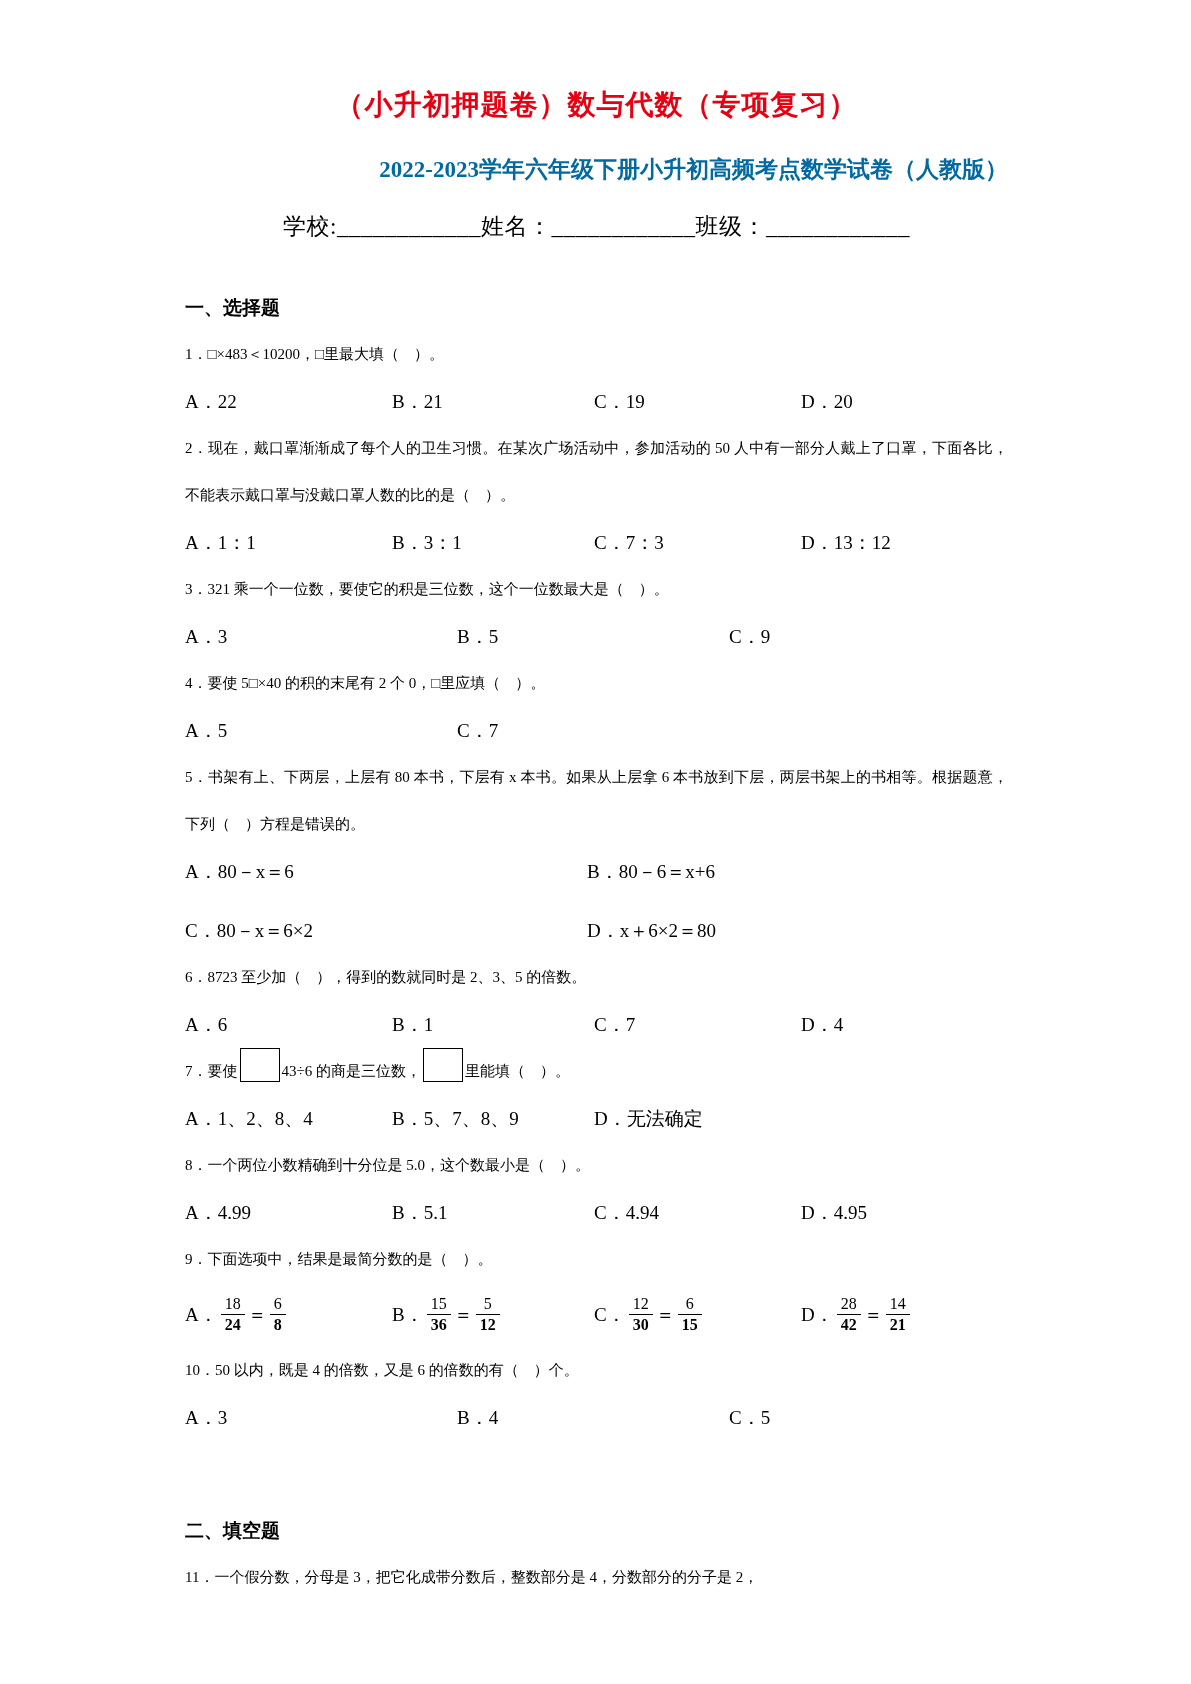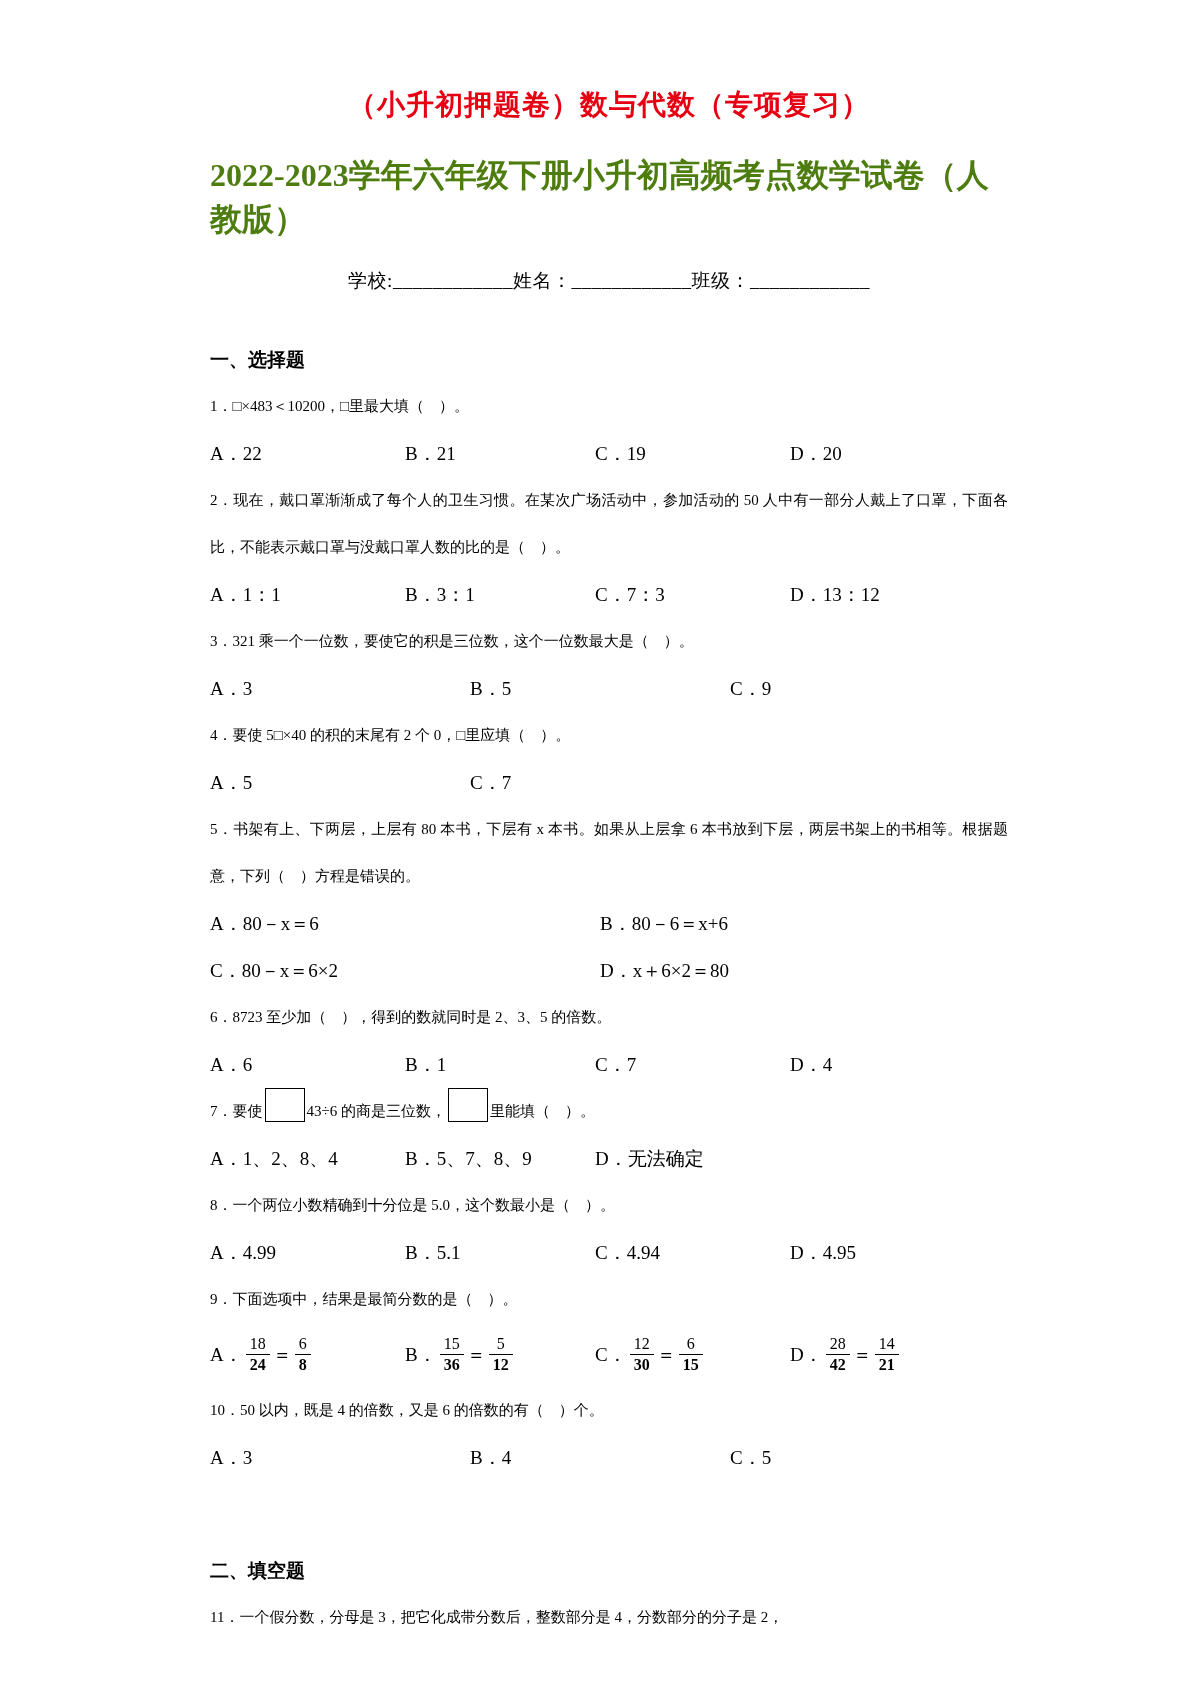--- a/index.html
+++ b/index.html
@@ -6,43 +6,42 @@
   html, body { background: #888; }
   body { font-family: "Liberation Serif", "DejaVu Serif", serif; }
   .page {
     position: relative;
     width: 1191px;
     height: 1684px;
     margin: 0 auto;
     background: #ffffff;
     color: #000000;
     overflow: hidden;
-    padding-left: 25px;
   }
   .content {
     padding: 86px 183px 0 185px;
   }
   .title1 {
     text-align: center;
     color: #e60012;
     font-size: 28px;
     font-weight: bold;
     letter-spacing: 1px;
     margin-bottom: 30px;
   }
   .title2 {
-    text-align: left;
-    color: #4d7c0f;
-    font-size: 32px;
+    text-align: right;
+    color: #0369a1;
+    font-size: 23px;
     font-weight: bold;
     margin-bottom: 26px;
   }
   .school-line {
     text-align: center;
-    font-size: 19px;
+    font-size: 23px;
     margin-bottom: 36px;
     letter-spacing: 0.5px;
   }
   .section-heading {
     font-size: 19px;
     font-weight: bold;
     line-height: 47px;
     margin-top: 42px;
   }
   .section-heading.second {
@@ -50,20 +49,21 @@
   }
   .stem {
     font-size: 15px;
     line-height: 47px;
     text-align: justify;
   }
   .opts {
     display: grid;
     font-size: 19px;
     line-height: 47px;
+    gap: 12px;
   }
   .opts-4 { grid-template-columns: 195px 190px 195px auto; }
   .opts-3 { grid-template-columns: 260px 260px auto; }
   .opts-2 { grid-template-columns: 390px auto; }
   .opts-frac { line-height: 64px; }
   .blank-box {
     display: inline-block;
     width: 40px;
     height: 34px;
     border: 1.5px solid #000;

